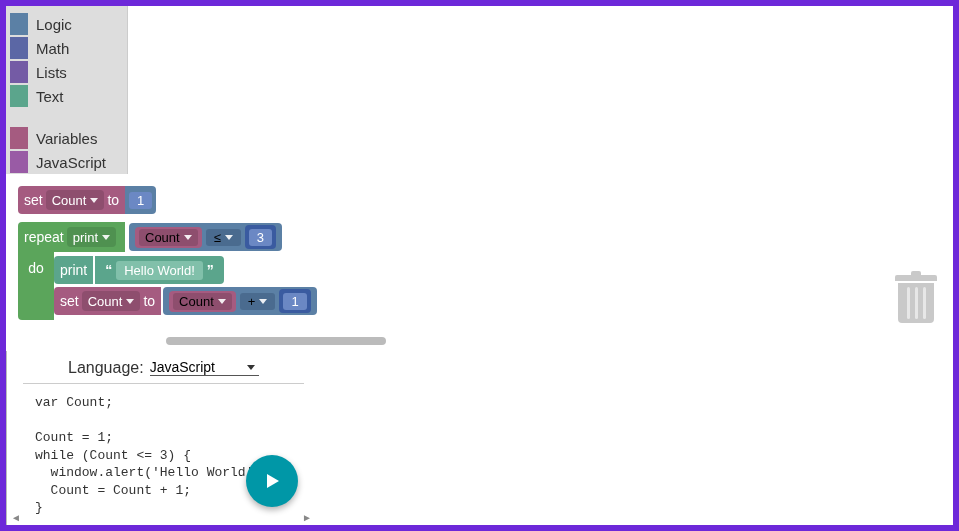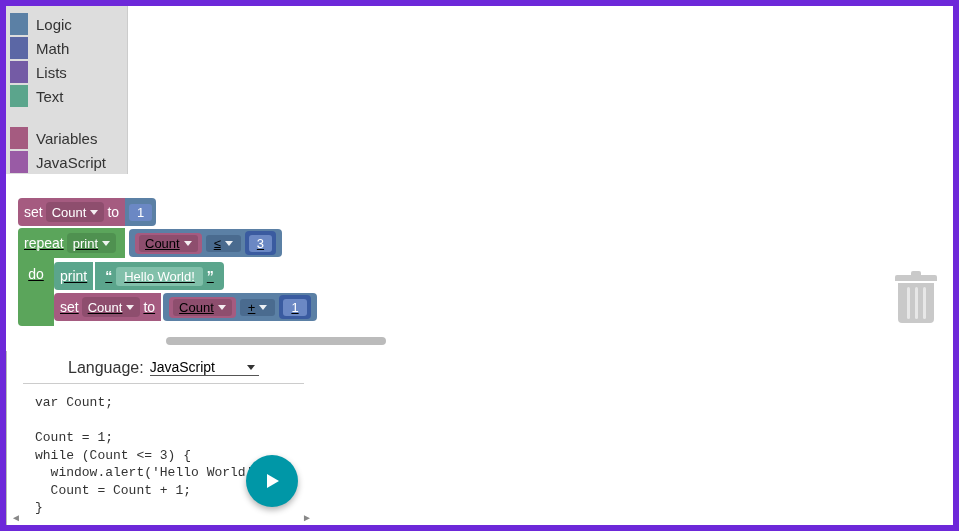--- a/index.html
+++ b/index.html
@@ -8,33 +8,33 @@
 
 
 .toolbox { width: 122px; background: #ddd; border-right: 1px solid #ccc; padding-top: 6px; }
 .toolbox-item { display: flex; align-items: center; height: 24px; cursor: pointer; padding-left: 4px; }
 .toolbox-swatch { width: 18px; height: 22px; margin-right: 8px; }
 .toolbox-label { color: #333; font-size: 15px; }
 .toolbox-spacer { height: 18px; }
 
 
 .workspace { flex: 1; position: relative; background: #fff; overflow: hidden; }
-.blocks { position: absolute; top: 24px; left: 12px; }
+.blocks { position: absolute; top: 12px; left: 12px; }
 .pill { display: inline-flex; align-items: center; background: rgba(0,0,0,0.12); border-radius: 4px; padding: 1px 6px; margin: 0 3px; height: 20px; font-size: 13px; }
 .dd { width: 0; height: 0; border-left: 4px solid transparent; border-right: 4px solid transparent; border-top: 5px solid rgba(255,255,255,0.9); margin-left: 4px; }
 .numslot { background: #3a5ba0; border-radius: 4px; padding: 0 4px; display: inline-flex; align-items: center; height: 24px; margin: 0 2px; }
 .numbox { background: #6b88c4; border-radius: 3px; padding: 1px 8px; color: #fff; font-size: 13px; }
 
 
 .set-block { display: flex; align-items: center; }
 .set-main { background: #a55b80; border-radius: 4px 0 0 4px; padding: 0 6px; display: flex; align-items: center; height: 28px; color: #fff; }
 .set-slot { background: #5b80a5; border-radius: 0 4px 4px 0; padding: 2px 4px; display: flex; align-items: center; height: 28px; }
 
 
-.repeat-block { margin-top: 2px; text-decoration: underline; }
+.repeat-block { margin-top: 8px; }
 .repeat-header { display: flex; align-items: center; height: 30px; }
 .repeat-left { background: #5ba55b; border-radius: 4px 0 0 0; padding: 0 6px; display: flex; align-items: center; height: 100%; color: #fff; }
 .cond-block { background: #5b80a5; display: flex; align-items: center; height: 28px; border-radius: 4px; padding: 0 4px; margin-left: 4px; }
 .varpill { background: #a55b80; border-radius: 4px; padding: 2px 4px; display: inline-flex; align-items: center; margin: 0 2px; }
 .varpill-inner { background: #8e4e6e; border-radius: 3px; padding: 1px 6px; font-size: 13px; display: flex; align-items: center; }
 .oppill { background: #4a6b8f; border-radius: 3px; padding: 1px 8px; font-size: 13px; display: flex; align-items: center; margin: 0 2px; }
 
 .repeat-body { display: flex; }
 .repeat-spine { background: #5ba55b; width: 36px; border-radius: 0 0 0 4px; display: flex; align-items: flex-start; justify-content: center; padding-top: 8px; color: #fff; }
 .repeat-content { padding: 4px 0 4px 0; }

